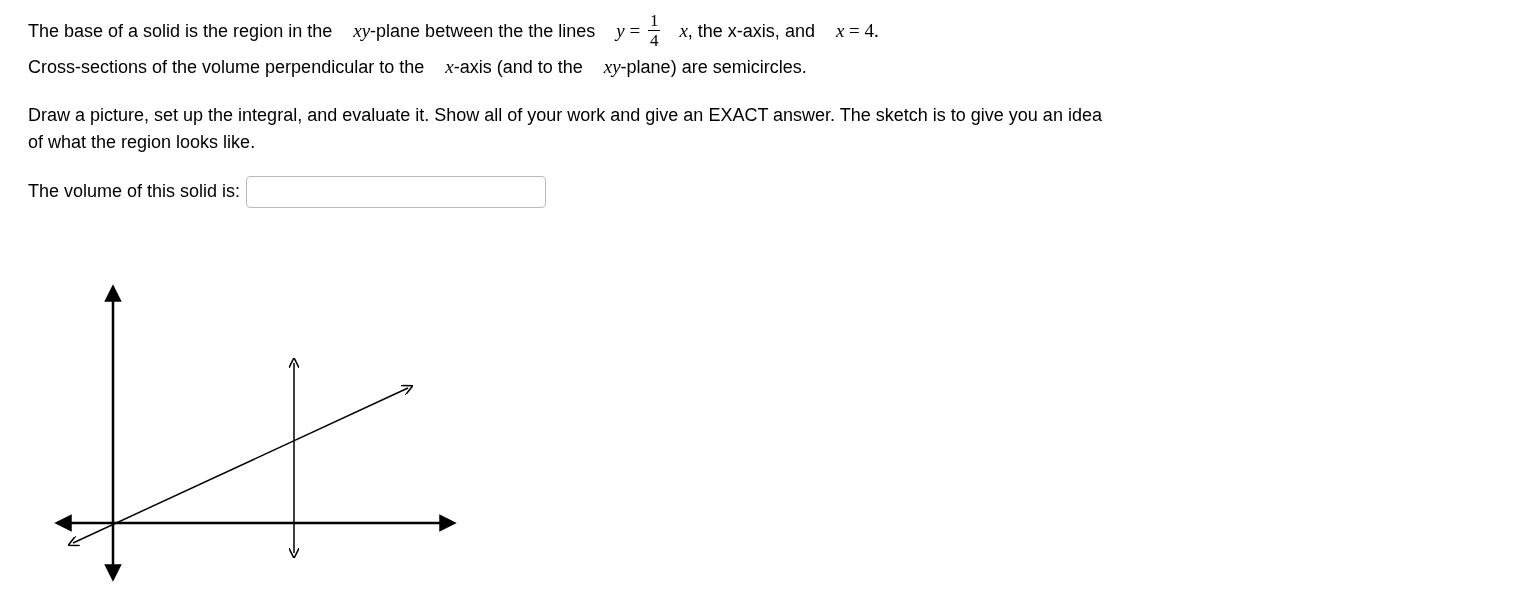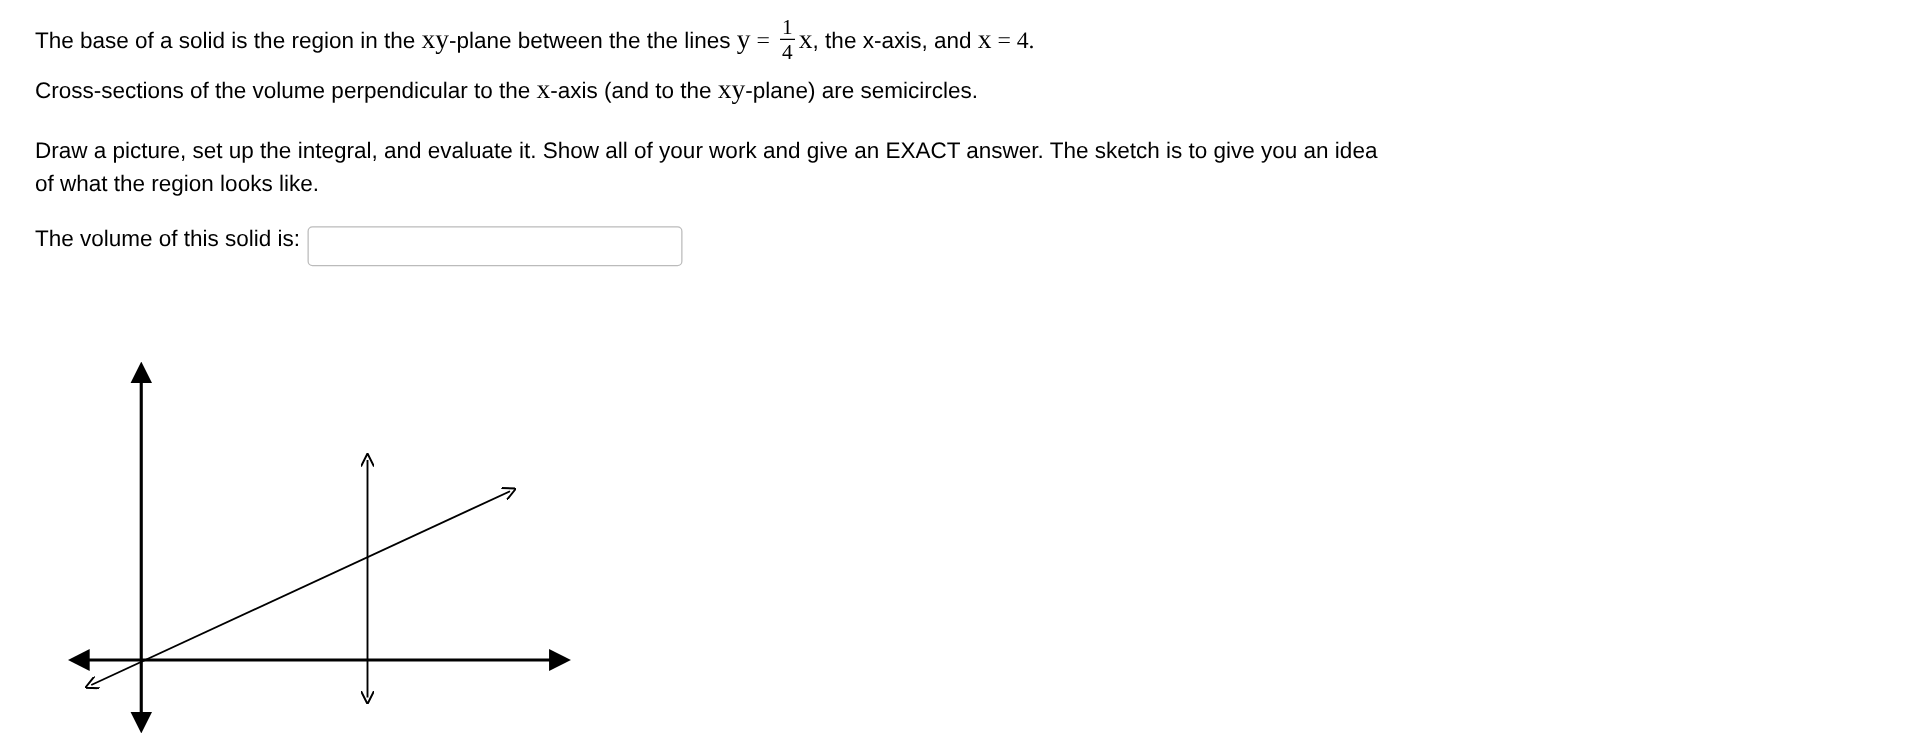--- a/index.html
+++ b/index.html
@@ -14,21 +14,23 @@
       background: #fff;
       padding: 8px 28px;
       width: 1528px;
     }
     .paragraph {
       margin-bottom: 2px;
       line-height: 1.5;
     }
     .math-italic {
       font-family: "Times New Roman", serif;
-      font-size: 22px;
+      font-style: italic;
+      font-size: 19px;
+      margin-left: 16px;
     }
     .math-roman {
       font-family: "Times New Roman", serif;
       font-size: 19px;
     }
     .fraction {
       display: inline-block;
       vertical-align: middle;
       text-align: center;
       font-family: "Times New Roman", serif;
@@ -43,20 +45,21 @@
       padding: 0 2px 1px 2px;
       border-bottom: 1px solid #000;
     }
     .fraction .den {
       display: block;
       padding: 1px 2px 0 2px;
     }
     .answer-row {
       margin-top: 20px;
       display: flex;
+      align-items: center;
       gap: 6px;
     }
     .answer-input {
       border: 1px solid #bbb;
       border-radius: 4px;
       height: 32px;
       width: 300px;
       padding: 4px 8px;
       font-size: 16px;
       font-family: inherit;

